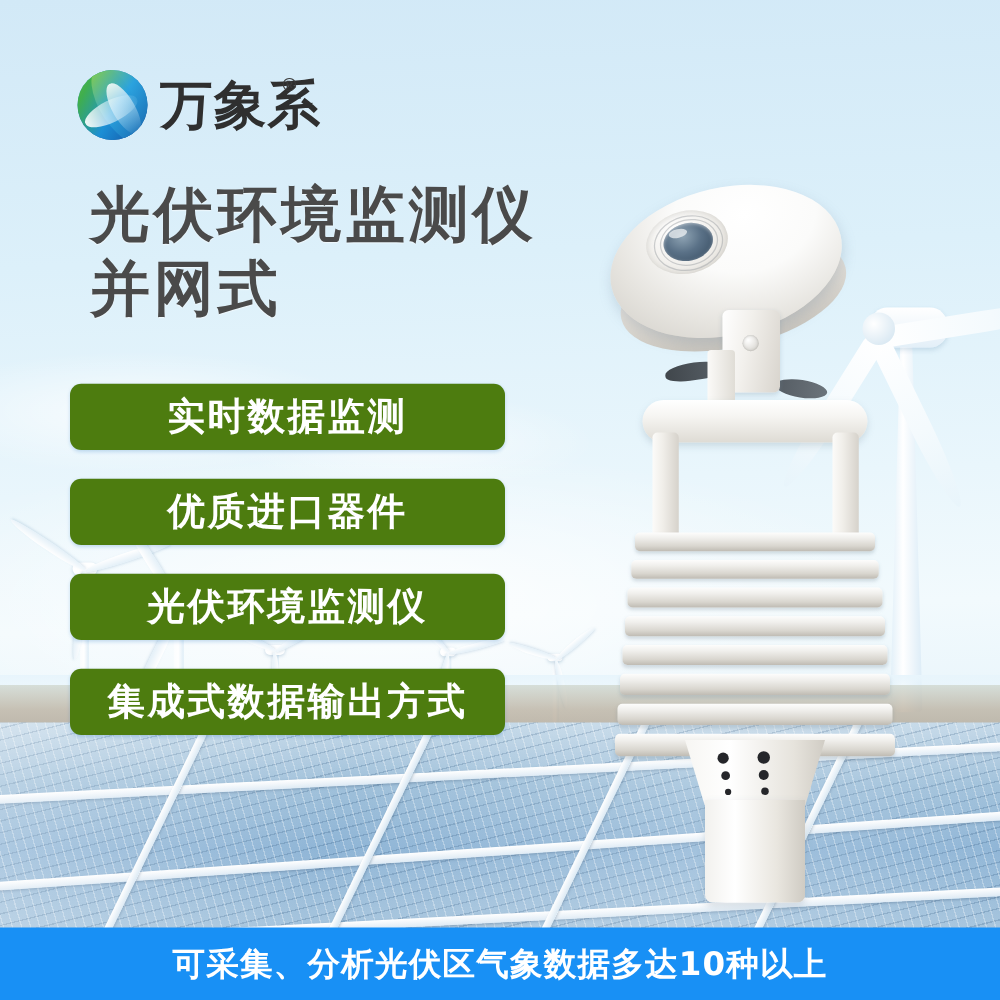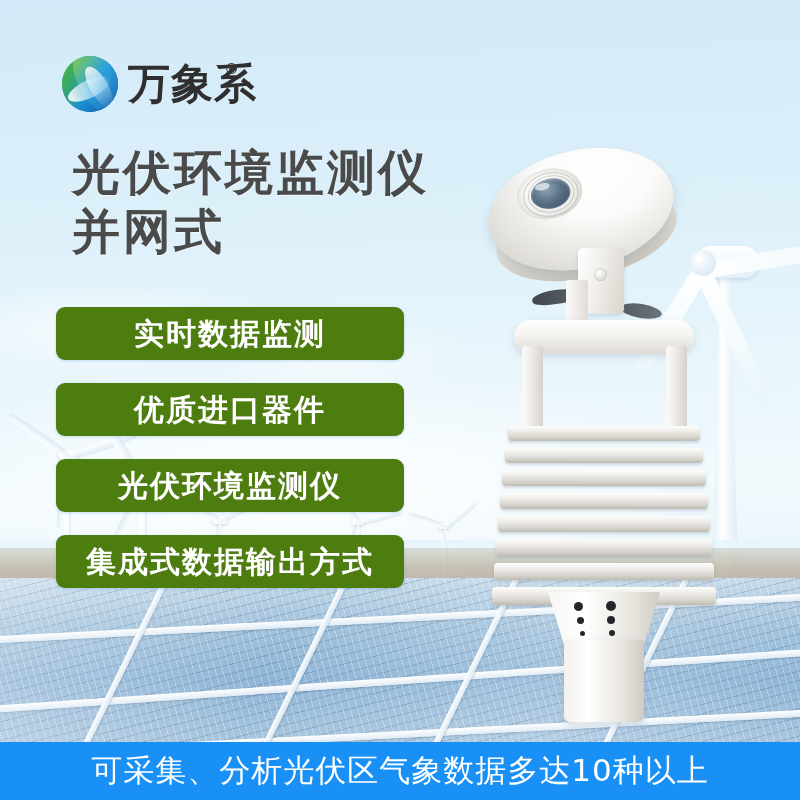--- a/index.html
+++ b/index.html
@@ -148,21 +148,21 @@
      box-shadow:0 1px 3px rgba(24,110,190,.22);}
   .badge span{font-size:30px;font-weight:bold;color:#fff;letter-spacing:2px;white-space:nowrap;
      line-height:34px;font-family:"DejaVu Sans","Liberation Sans",sans-serif;}
   #b1{top:307px;width:348px;}
   #b2{top:383px;width:348px;}
   #b3{top:459px;width:348px;}
   #b4{top:535px;width:348px;justify-content:center;}
 
   #footer{position:absolute;left:0;top:742px;width:800px;height:58px;background:#1890f5;
      display:flex;align-items:center;justify-content:center;}
-  #footer span{font-size:31px;font-weight:normal;color:#fff;letter-spacing:1px;white-space:nowrap;
+  #footer span{font-size:26px;font-weight:bold;color:#fff;letter-spacing:1px;white-space:nowrap;
      font-family:"DejaVu Sans","Liberation Sans",sans-serif;}
 </style>
 </head>
 <body>
 
 <div id="poster">
 
   <div class="sky"></div>
   <div class="cloudband"></div>
   <div class="haze"></div>

